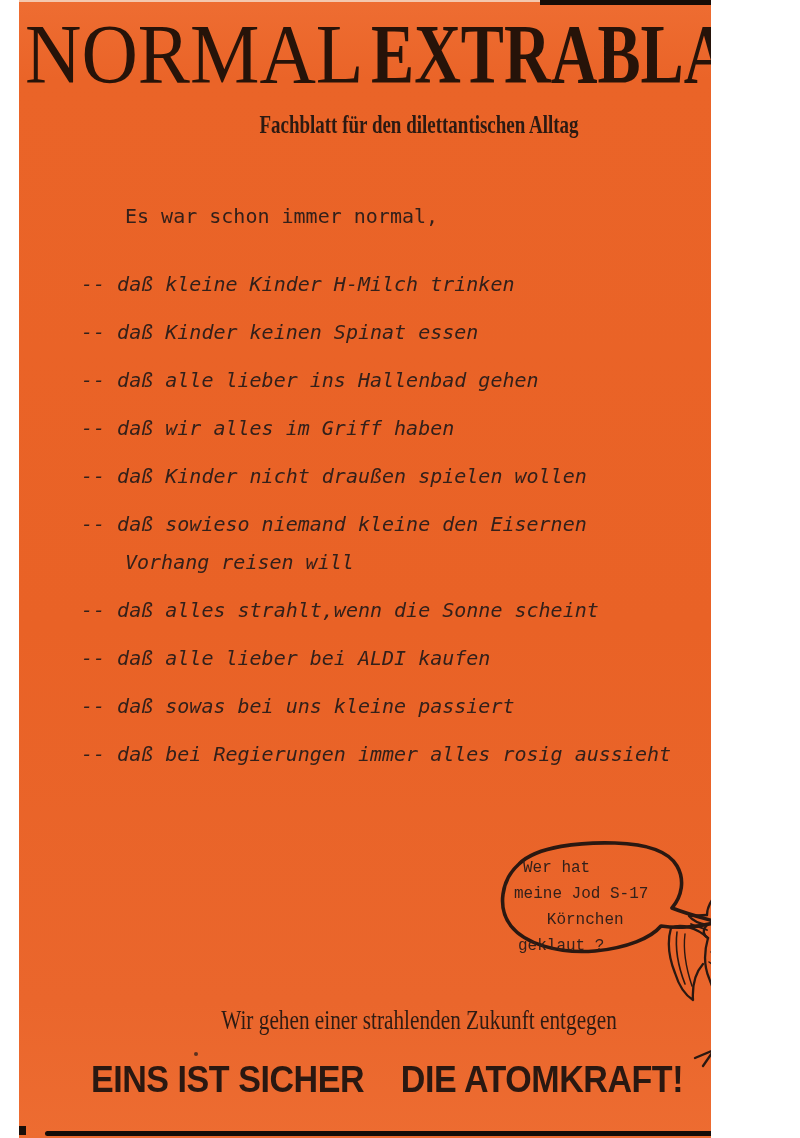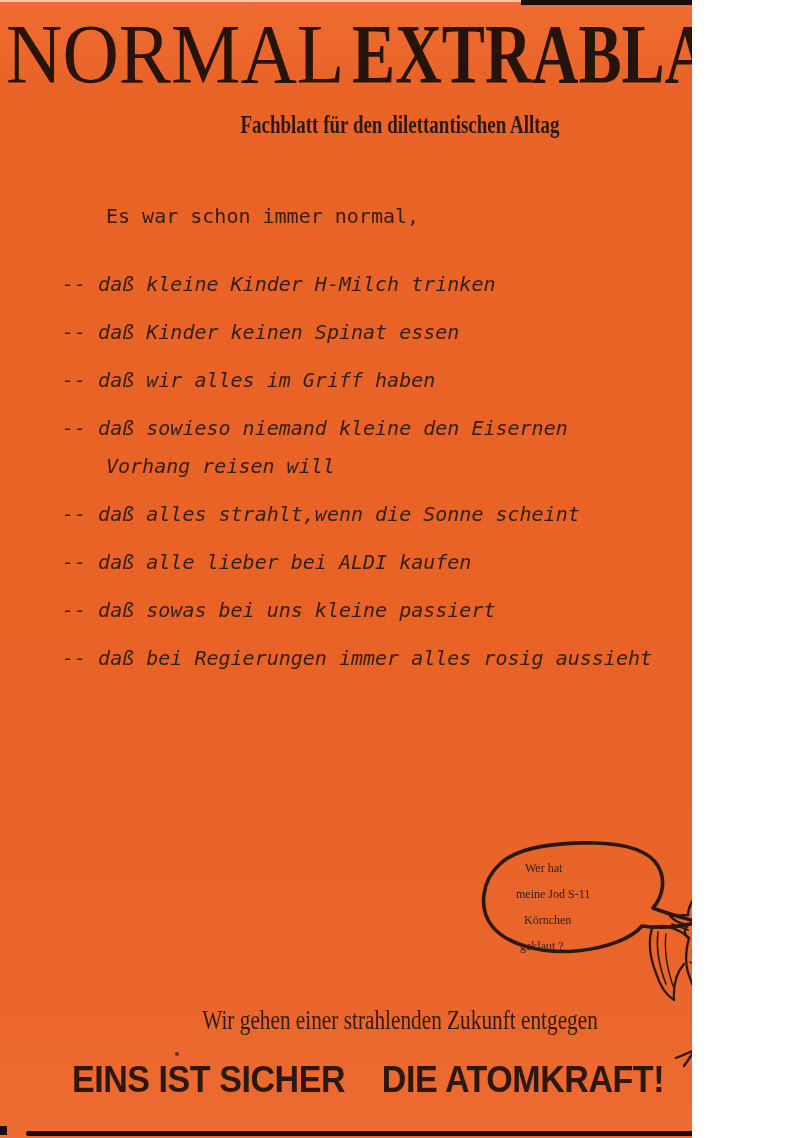--- a/index.html
+++ b/index.html
@@ -8,20 +8,21 @@
     --ink:#33201a;
     --ink-dark:#261309;
   }
   #page{
     position:relative;
     width:692px;height:1138px;
     background:linear-gradient(180deg,#ee6d32 0%,#ea6428 7%,#e96226 55%,#ea662c 88%,#ed6c31 100%);
     overflow:hidden;
     font-family:"Liberation Serif",serif;
     color:var(--ink);
+    margin-left:19px;
   }
   
   .edge-top-light{position:absolute;left:0;top:0;width:800px;height:2px;background:#f4d8c6;opacity:.85;}
   .edge-top-dark{position:absolute;left:521px;top:0;width:279px;height:5px;background:#170d07;}
   .edge-corner-dark{position:absolute;left:746px;top:0;width:54px;height:14px;background:#170d07;
     clip-path:polygon(0 0,100% 0,100% 100%,38% 38%);}
   .edge-bottom-dark{position:absolute;left:26px;top:1131px;width:746px;height:5px;background:#150c07;border-radius:3px;}
   .edge-bottom-nub{position:absolute;left:0;top:1126px;width:7px;height:9px;background:#1a0f09;}
   .speck{position:absolute;width:4px;height:4px;border-radius:50%;background:#3a241c;opacity:.8;}
 
@@ -33,25 +34,25 @@
     font-size:26px;font-weight:700;line-height:1;transform:scaleX(0.73);transform-origin:50% 0;color:#2c1a12;}
 
   
   .typebody{position:absolute;left:62px;top:197px;width:720px;
     font-family:"DejaVu Sans Mono",monospace;font-size:20px;line-height:38px;color:var(--ink);}
   .intro{padding-left:44px;margin-bottom:30px;white-space:pre-line;}
   .tline{white-space:pre-line;padding-left:44px;text-indent:-44px;margin-bottom:10px;font-style:italic;}
 
   
   .bubble-svg{position:absolute;left:470px;top:836px;}
-  .bubble-text{position:absolute;left:516px;top:855px;
-    font-family:Liberation Serif, serif;font-size:12px;line-height:26px;color:var(--ink);}
+  .bubble-text{position:absolute;left:495px;top:855px;
+    font-family:Liberation Mono, monospace;font-size:16px;line-height:26px;color:var(--ink);}
   .bubble-text div:nth-child(1){padding-left:9px;}
   .bubble-text div:nth-child(2){padding-left:0;}
-  .bubble-text div:nth-child(3){padding-left:8px;}
+  .bubble-text div:nth-child(3){padding-left:8px;text-align:center;}
   .bubble-text div:nth-child(4){padding-left:4px;}
 
   
   .bird-svg{position:absolute;left:646px;top:880px;}
 
   
   .tagline{position:absolute;top:1006px;left:0;width:800px;text-align:center;
     font-size:28px;font-weight:400;line-height:1;transform:scaleX(0.76);transform-origin:50% 0;color:#2e1b13;}
   .slogan{position:absolute;left:72px;top:1061px;white-space:nowrap;
     font-family:"Liberation Sans",sans-serif;font-weight:700;font-size:37px;line-height:1;
@@ -72,39 +73,41 @@
 
   <div class="title title-normal">NORMAL</div>
   <div class="title title-extra">EXTRABLATT</div>
   <div class="subtitle">Fachblatt für den dilettantischen Alltag</div>
 
   <div class="typebody">
     <div class="intro">Es war schon immer normal,</div>
     <div>
         <div class="tline">-- daß kleine Kinder H-Milch trinken</div>
         <div class="tline">-- daß Kinder keinen Spinat essen</div>
+        <div class="tline">-- daß alle lieber ins Hallenbad gehen</div>
         <div class="tline">-- daß wir alles im Griff haben</div>
+        <div class="tline">-- daß Kinder nicht draußen spielen wollen</div>
         <div class="tline">-- daß sowieso niemand kleine den Eisernen
 Vorhang reisen will</div>
         <div class="tline">-- daß alles strahlt,wenn die Sonne scheint</div>
         <div class="tline">-- daß alle lieber bei ALDI kaufen</div>
         <div class="tline">-- daß sowas bei uns kleine passiert</div>
         <div class="tline">-- daß bei Regierungen immer alles rosig aussieht</div>
       </div>
   </div>
 
   <svg class="bubble-svg" width="245" height="140" viewBox="0 0 245 140">
     <path d="M 30,28 C 48,10 92,6 126,7 C 158,8 180,16 188,30 C 196,44 193,60 183,72
              C 198,78 214,82 228,86
              C 208,92 186,92 172,90
              C 162,102 138,112 106,115 C 70,118 36,108 22,90 C 8,72 12,44 30,28 Z" fill="none" stroke="#2a1811" stroke-width="3.6" stroke-linejoin="round"></path>
   </svg>
   <div class="bubble-text">
     <div>Wer hat</div>
-    <div>meine Jod S-11</div>
+    <div>meine Jod S-17</div>
     <div>Körnchen</div>
     <div>geklaut ?</div>
   </div>
 
   <svg class="bird-svg" width="124" height="200" viewBox="0 0 124 200">
     <g fill="none" stroke="#2a1811" stroke-width="2.3" stroke-linecap="round" stroke-linejoin="round">
 
       <path d="M 50,16 C 55,5 72,1 81,8 C 88,14 89,25 84,33 C 90,41 92,52 86,60"></path>
       <path d="M 50,16 C 45,22 42,29 42,35"></path>
 

